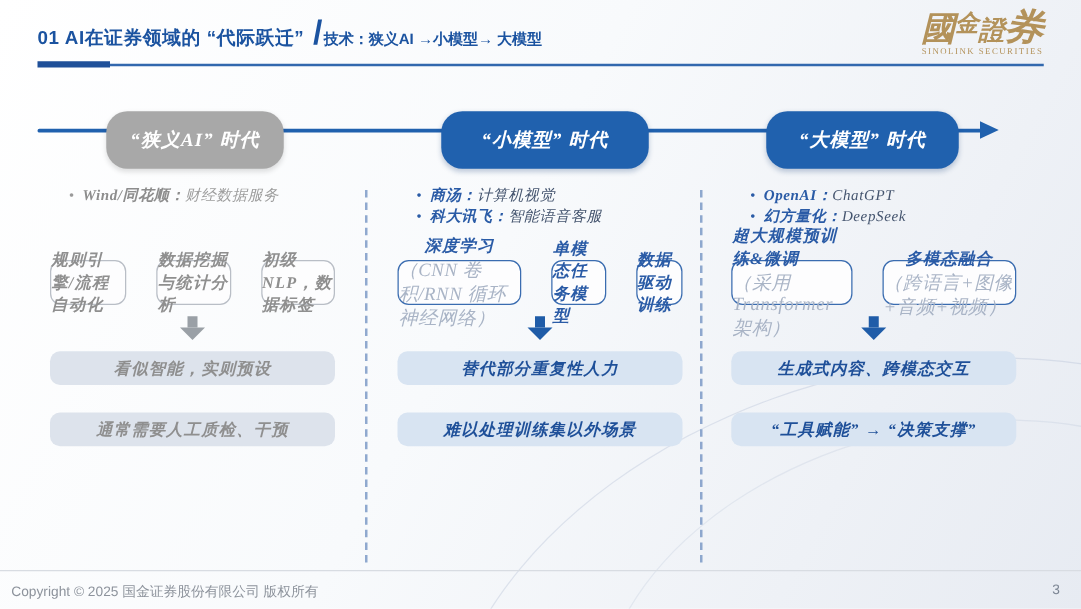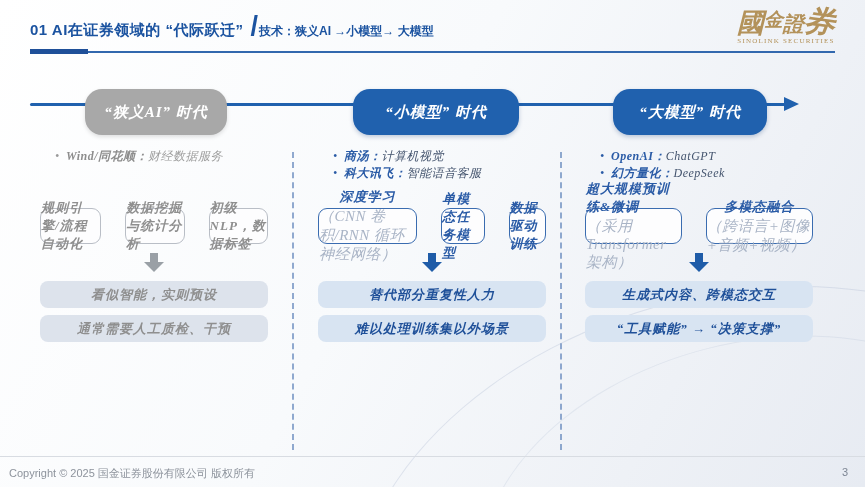--- a/index.html
+++ b/index.html
@@ -76,21 +76,21 @@
 
   .down-arrow { margin:9px auto 0; width:20px; }
   .down-arrow .stem { width:8px; height:9px; margin:0 auto; }
   .down-arrow .head { width:0; height:0; margin:0 auto;
     border-left:10px solid transparent; border-right:10px solid transparent; }
   .theme-gray .down-arrow .stem { background:#9aa0a6; }
   .theme-gray .down-arrow .head { border-top:10px solid #9aa0a6; }
   .theme-blue .down-arrow .stem { background:#1f5ca8; }
   .theme-blue .down-arrow .head { border-top:10px solid #1f5ca8; }
 
-  .outcomes { margin-top:9px; display:flex; flex-direction:column; gap:7px; }
+  .outcomes { margin-top:9px; display:flex; flex-direction:column; gap:22px; }
   .outcome { height:27px; border-radius:8px;
     display:flex; align-items:center; justify-content:center;
     font-family:"Liberation Serif",serif; font-style:italic; font-weight:bold; font-size:13px; letter-spacing:1px; }
   .theme-gray .outcome { background:#dde3ec; color:#8f8f8f; }
   .theme-blue .outcome { background:#d8e4f2; color:#1f5099; }
 
   
   .footer { position:absolute; left:0; bottom:0; width:865px; height:31px; border-top:1px solid #d8dce2; background:transparent; }
   .copyright { position:absolute; left:9px; top:9px; font-size:11px; color:#8d939c; }
   .page-num { position:absolute; right:17px; top:9px; font-size:11px; color:#7d8694; }

